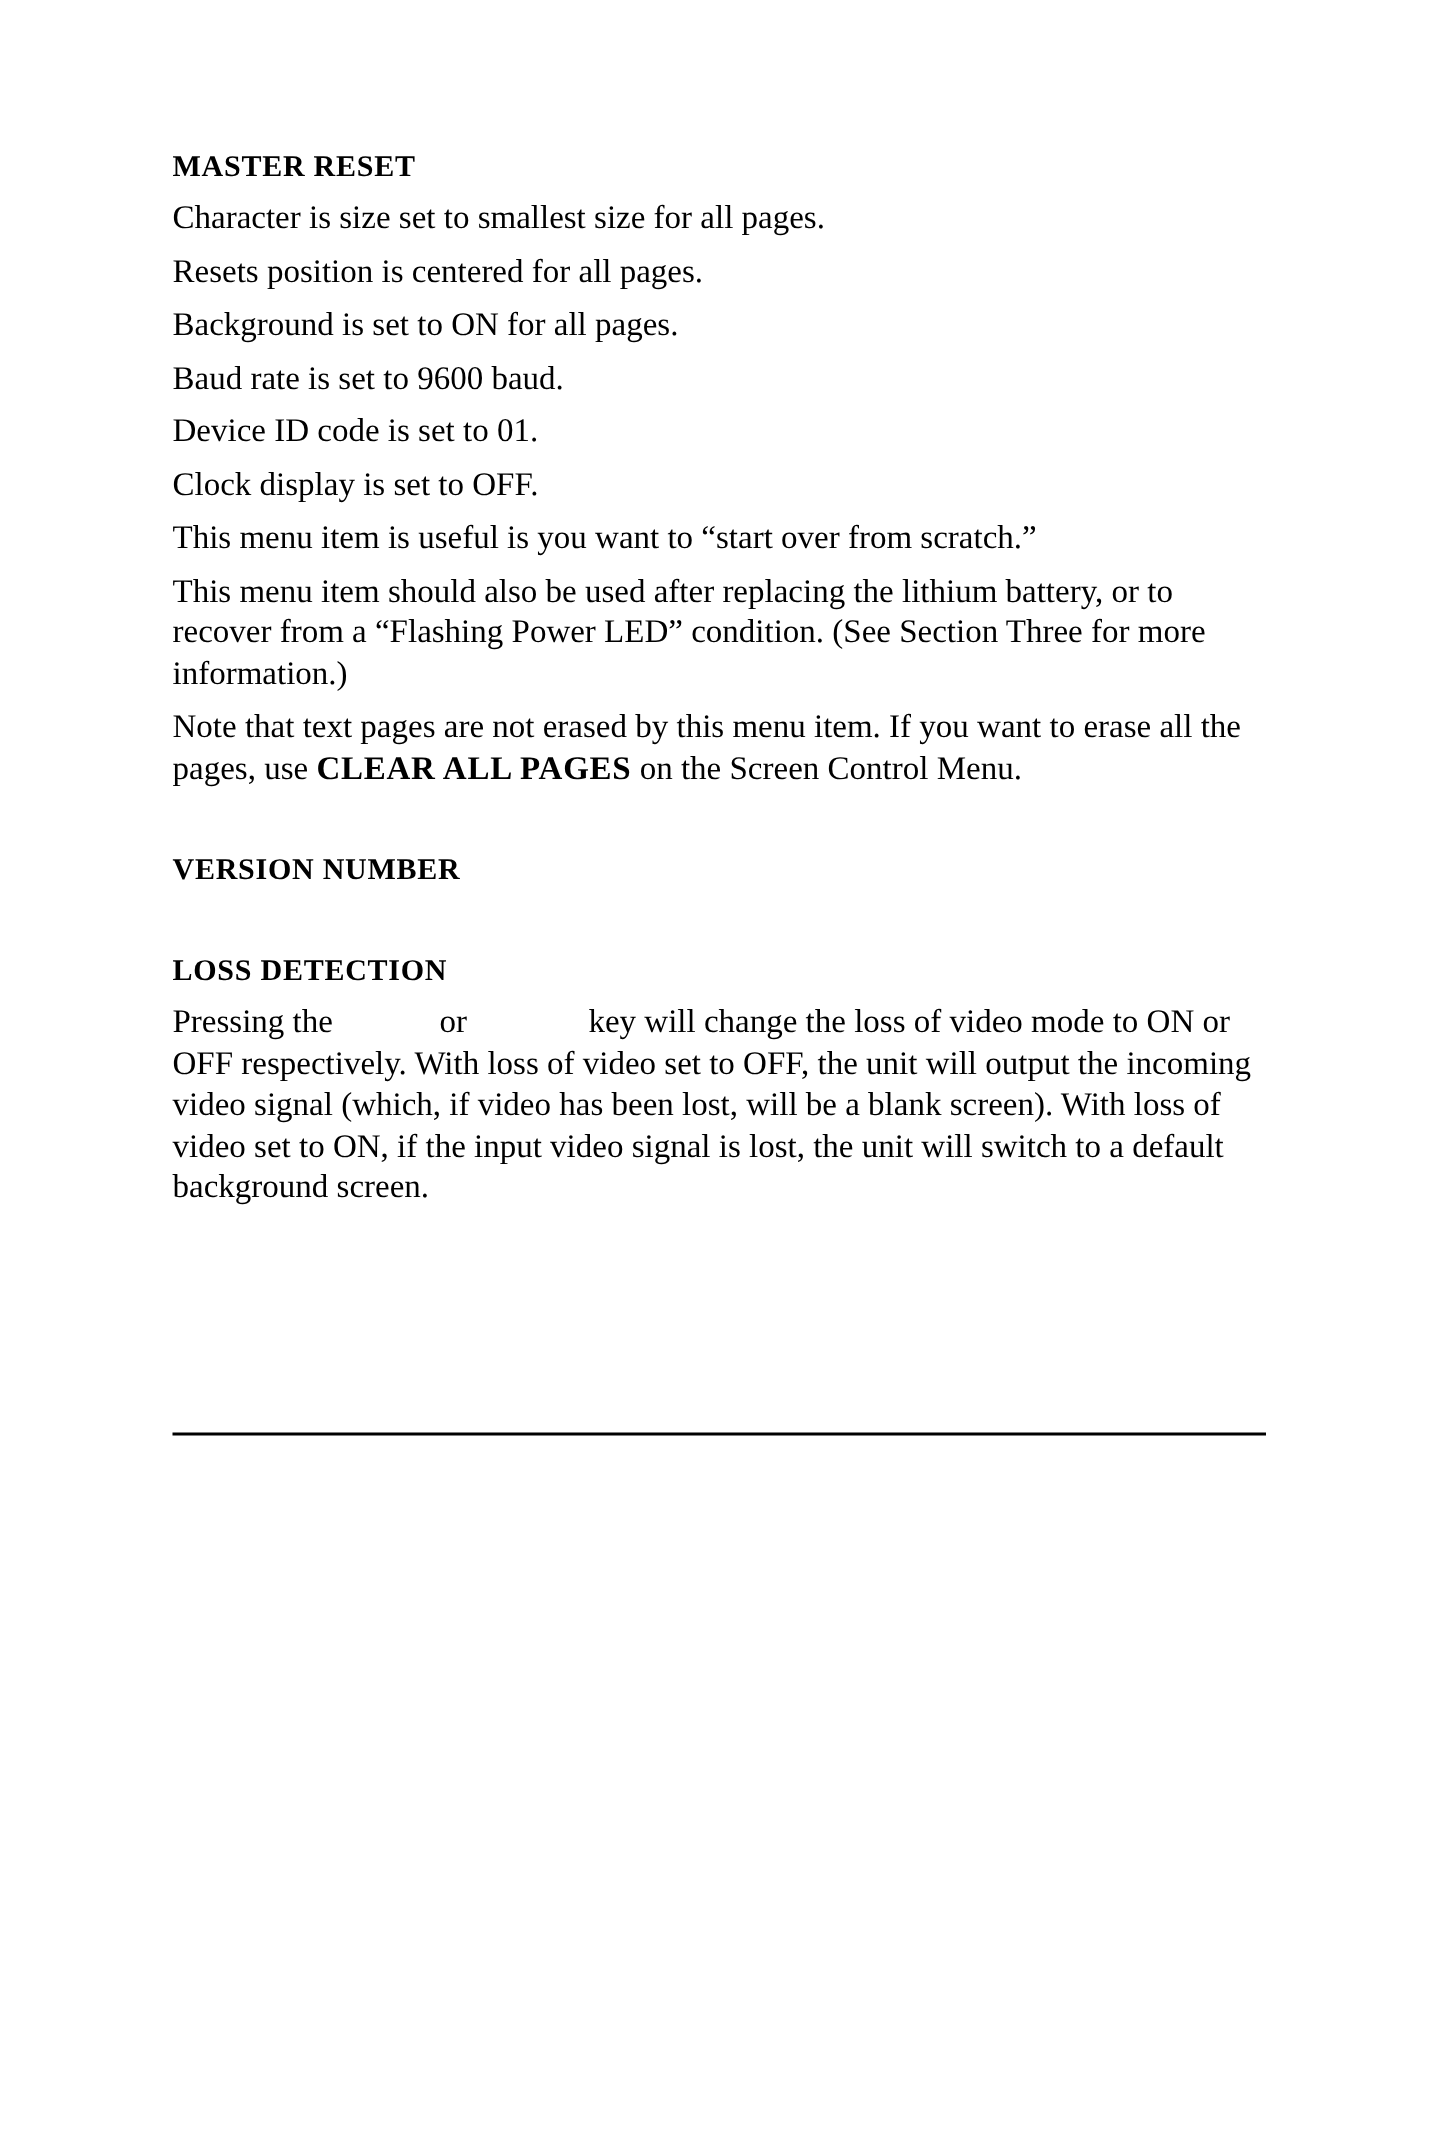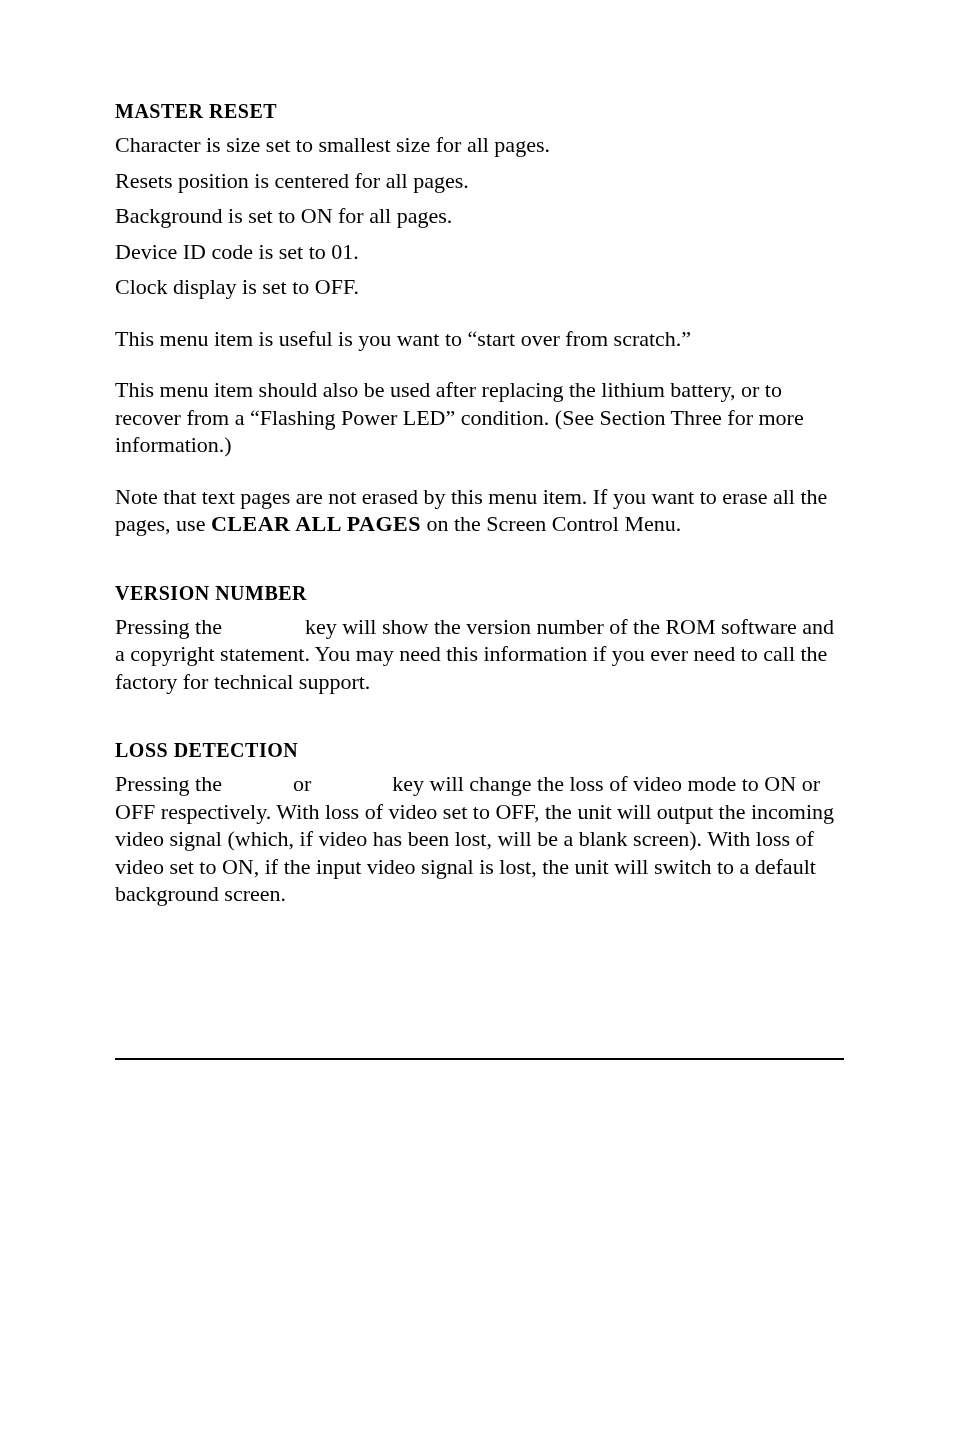--- a/index.html
+++ b/index.html
@@ -29,21 +29,21 @@
     font-size: 22px;
     letter-spacing: 0.5px;
     text-align: center;
   }
   p.body {
     font-size: 22px;
     line-height: 1.25;
     margin: 0 0 8px 0;
   }
   p.body.block {
-    margin-top: 24px;
+    margin-top: 8px;
   }
   .section {
     margin-bottom: 44px;
   }
   .section.extra-gap {
   }
   .hr {
     border: none;
     border-top: 2px solid #000;
     margin-top: 150px;
@@ -53,34 +53,32 @@
 </head>
 <body>
 
 <div class="page">
 
   <div class="section">
     <h2 class="heading">MASTER RESET</h2>
     <p class="body">Character is size set to smallest size for all pages.</p>
     <p class="body">Resets position is centered for all pages.</p>
     <p class="body">Background is set to ON for all pages.</p>
+    <p class="body">Baud rate is set to 9600 baud.</p>
     <p class="body">Device ID code is set to 01.</p>
     <p class="body">Clock display is set to OFF.</p>
     <p class="body block">This menu item is useful is you want to “start over from scratch.”</p>
     <p class="body block">This menu item should also be used after replacing the lithium battery, or to recover from a “Flashing Power LED” condition. (See Section Three for more information.)</p>
     <p class="body block">
       <span>Note that text pages are not erased by this menu item. If you want to erase all the pages, use </span><span class="slab">CLEAR ALL PAGES</span><span> on the Screen Control Menu.</span>
     </p>
   </div>
 
   <div class="section extra-gap">
     <h2 class="heading">VERSION NUMBER</h2>
-    <p class="body">
-      <span>Pressing the </span><span style="display:inline-block; width:72px;"></span><span> key will show the version number of the ROM software and a copyright statement. You may need this information if you ever need to call the factory for technical support.</span>
-    </p>
   </div>
 
   <div class="section">
     <h2 class="heading">LOSS DETECTION</h2>
     <p class="body">
       <span>Pressing the </span><span style="display:inline-block; width:60px;"></span><span> or </span><span style="display:inline-block; width:70px;"></span><span> key will change the loss of video mode to ON or OFF respectively. With loss of video set to OFF, the unit will output the incoming video signal (which, if video has been lost, will be a blank screen). With loss of video set to ON, if the input video signal is lost, the unit will switch to a default background screen.</span>
     </p>
   </div>
 
   <hr class="hr">

